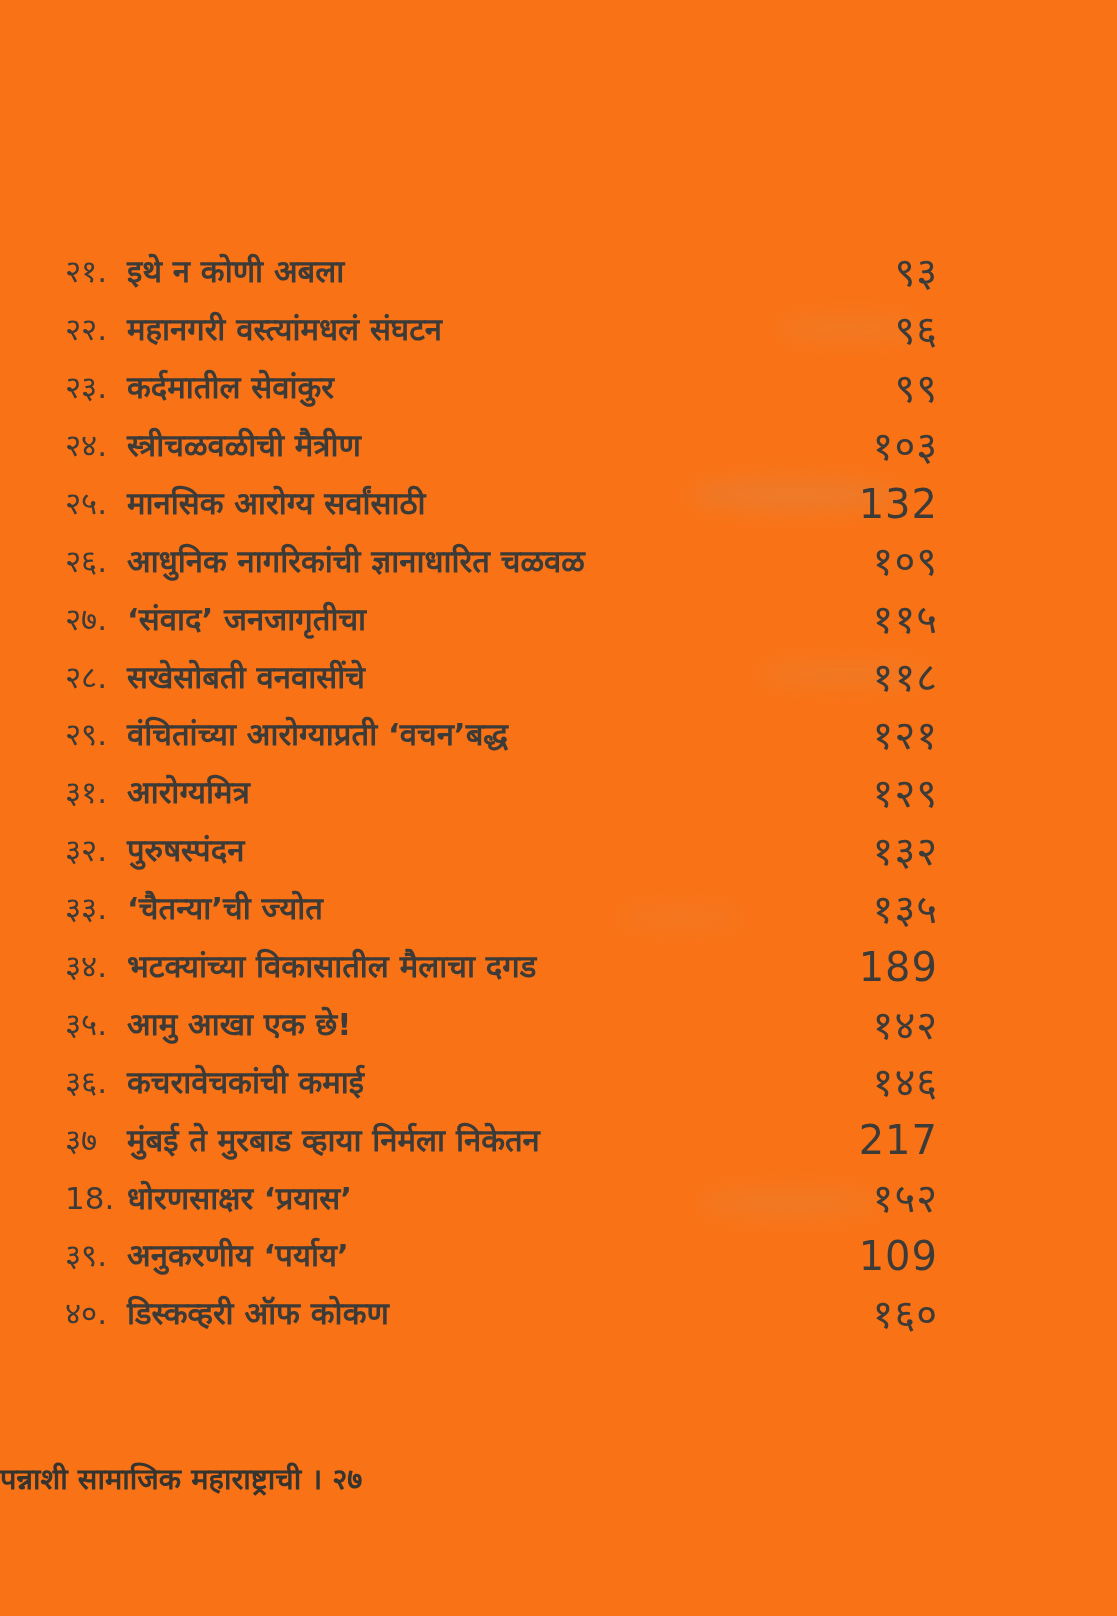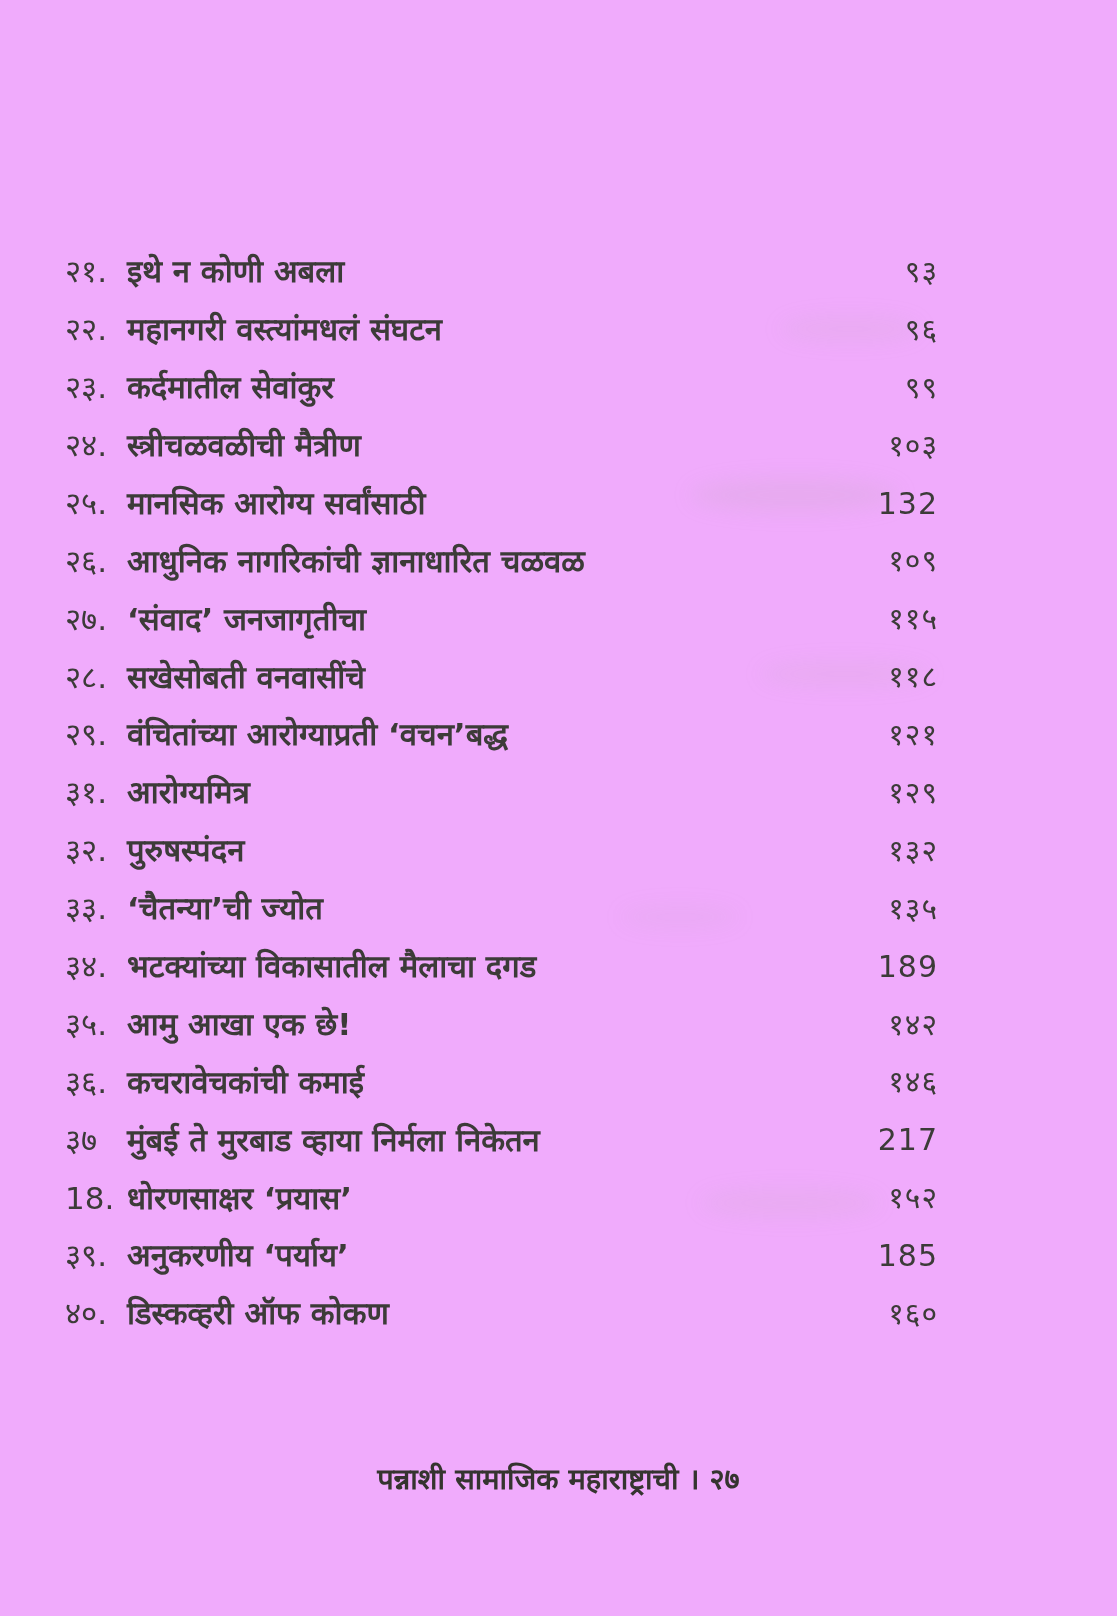--- a/index.html
+++ b/index.html
@@ -5,21 +5,21 @@
   html, body {
     margin: 0;
     padding: 0;
     background: #e8e6df;
   }
   .page {
     position: relative;
     width: 1117px;
     height: 1616px;
     margin: 0 auto;
-    background: #f0abfc;
+    background: #f97316;
     overflow: hidden;
     font-family: "DejaVu Sans", sans-serif;
     color: #3c3b38;
   }
   
   .smudge {
     position: absolute;
     border-radius: 50%;
     filter: blur(10px);
     pointer-events: none;
@@ -49,29 +49,29 @@
     min-width: 62px;
     flex: 0 0 auto;
   }
   .toc-title {
     flex: 0 1 auto;
     font-weight: bold;
   }
   .toc-page {
     margin-left: auto;
     flex: 0 0 auto;
-    font-size: 30px;
+    font-size: 40px;
     letter-spacing: 1px;
   }
   .footer {
     position: absolute;
     left: 0;
     top: 1458px;
     width: 100%;
-    text-align: center;
+    text-align: left;
     font-size: 29px;
     font-weight: 600;
     color: #35342f;
     white-space: nowrap;
   }
   .footer span { display: inline; }
   .footer .sep { padding: 0 10px; }
 </style>
 </head>
 <body>
@@ -165,21 +165,21 @@
       <span class="toc-page">217</span>
     </div>
     <div class="toc-row">
       <span class="toc-serial">18.</span>
       <span class="toc-title">धोरणसाक्षर ‘प्रयास’</span>
       <span class="toc-page">१५२</span>
     </div>
     <div class="toc-row">
       <span class="toc-serial">३९.</span>
       <span class="toc-title">अनुकरणीय ‘पर्याय’</span>
-      <span class="toc-page">185</span>
+      <span class="toc-page">109</span>
     </div>
     <div class="toc-row">
       <span class="toc-serial">४०.</span>
       <span class="toc-title">डिस्कव्हरी ऑफ कोकण</span>
       <span class="toc-page">१६०</span>
     </div>
   </div>
 
   <div class="footer">
     <span>पन्नाशी सामाजिक महाराष्ट्राची</span><span class="sep">।</span><span>२७</span>

